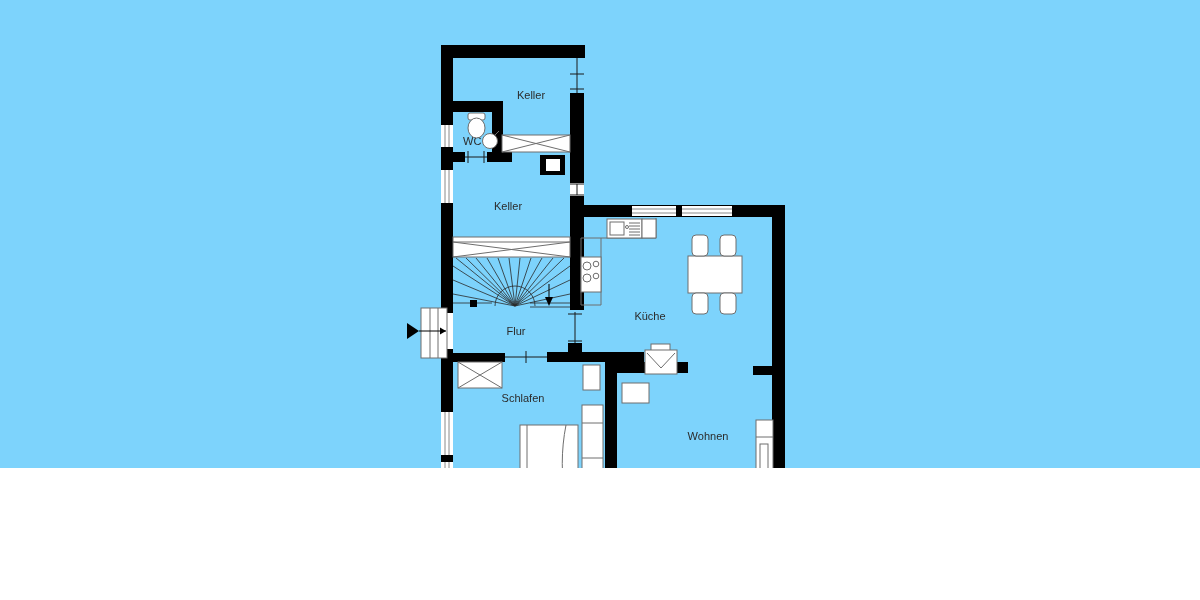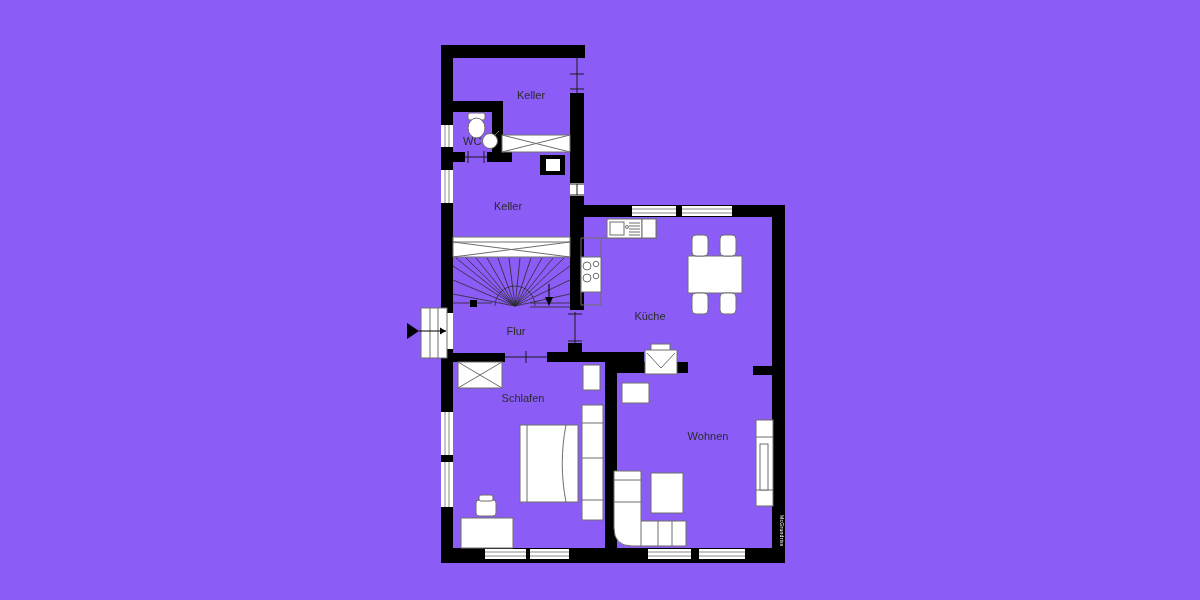--- a/index.html
+++ b/index.html
@@ -1,16 +1,16 @@
 <!DOCTYPE html>
 <html><head>
 <meta charset="utf-8">
 <style>
   html,body{margin:0;padding:0;background:#ffffff;}
-  .page{width:1200px;height:600px;position:relative;background:#8b5cf6;overflow:hidden;
+  .page{width:1200px;height:468px;position:relative;background:#7dd3fc;overflow:hidden;
         font-family:"Liberation Sans", sans-serif;}
   svg{display:block;}
   .wall{fill:#000;}
   .winhole{fill:#fff;}
   .glaze{stroke:#8a8a8a;stroke-width:1;fill:none;}
   .furn{stroke:#6e6e6e;stroke-width:1;fill:#fff;}
   .furnline{stroke:#6e6e6e;stroke-width:1;fill:none;}
   .thinline{stroke:#1a1a1a;stroke-width:1;fill:none;}
   .stair{stroke:#2a2a2a;stroke-width:0.8;fill:none;}
   .roomlabel{fill:#2b2b2b;font-size:11px;font-family:"Liberation Sans",sans-serif;}

